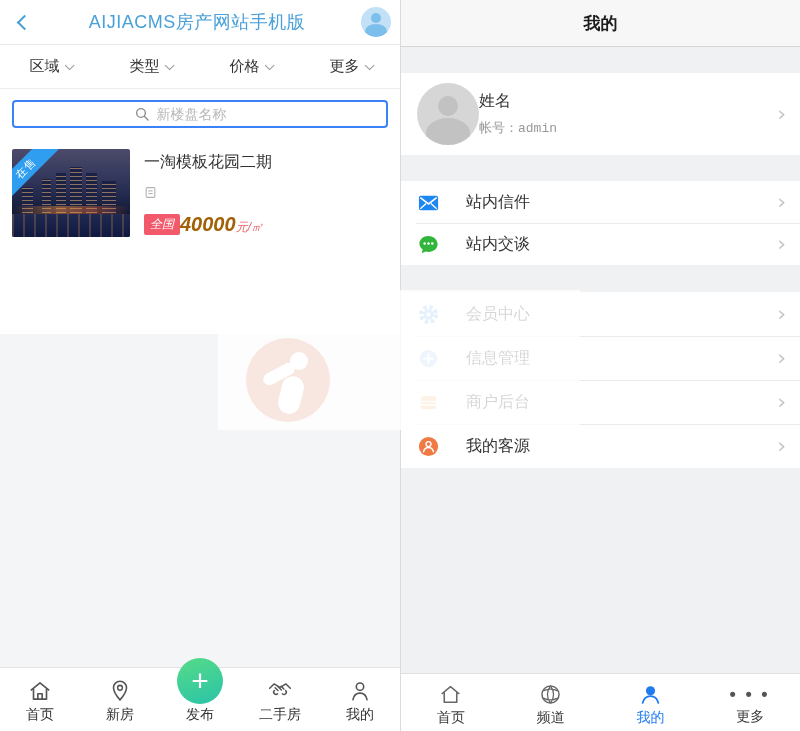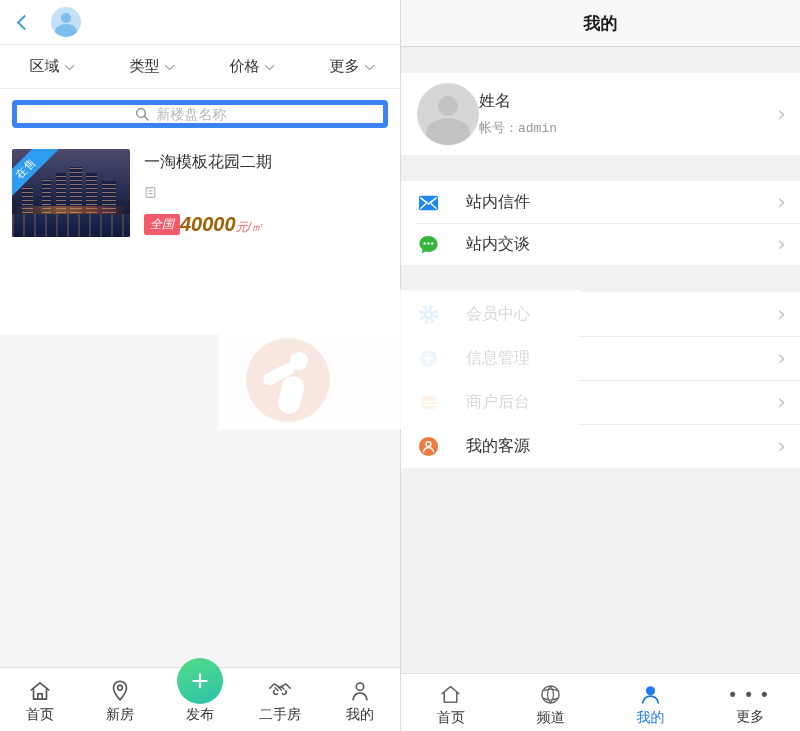--- a/index.html
+++ b/index.html
@@ -15,21 +15,21 @@
   .l-avatar-wrap { width:48px; display:flex; justify-content:center; }
   .l-avatar { width:30px; height:30px; border-radius:50%; background:#c3e1f6; position:relative; overflow:hidden; }
   .l-avatar .head { position:absolute; top:6px; left:10px; width:10px; height:10px; border-radius:50%; background:#7dbfec; }
   .l-avatar .body { position:absolute; top:17px; left:4px; width:22px; height:14px; border-radius:50% 50% 0 0; background:#7dbfec; }
 
   .filterbar { height:44px; display:flex; align-items:center; border-bottom:1px solid #ececec; background:#fff; }
   .filter-item { flex:1; text-align:center; font-size:15px; color:#333; cursor:pointer; }
   .f-caret { display:inline-block; width:7px; height:7px; border-right:1.4px solid #999; border-bottom:1.4px solid #999; transform:rotate(45deg) translateY(-3px); margin-left:4px; }
 
   .search-sec { padding:11px 12px 11px; background:#fff; }
-  .search-box { height:28px; border:5px solid #3b82f6; border-radius:4px; display:flex; align-items:center; justify-content:center; background:#fff; }
+  .search-box { height:28px; border:2px solid #3b82f6; border-radius:4px; display:flex; align-items:center; justify-content:center; background:#fff; }
   .search-box svg { margin-right:7px; }
   .search-input { border:none; outline:none; font-size:14px; color:#666; width:110px; background:transparent; }
   .search-input::placeholder { color:#b8b8b8; }
 
   .card { display:flex; padding:10px 12px; background:#fff; }
   .prop-img { width:118px; height:88px; position:relative; overflow:hidden; border-radius:2px; flex-shrink:0; cursor:pointer;
     background:linear-gradient(180deg,#4d4b6b 0%,#363a5e 28%,#232a4e 52%,#131936 72%,#0d1331 100%); }
   .bldg { position:absolute; background:#1b2144; background-image:repeating-linear-gradient(0deg, rgba(255,196,120,.5) 0 1px, transparent 1px 4px); }
   .b1 { left:10px; bottom:24px; width:11px; height:26px; }
   .b2 { left:30px; bottom:24px; width:9px; height:34px; }
@@ -96,20 +96,21 @@
 <body>
 
 <div id="stage">
 
   <div class="panel-left">
 
     <div class="l-header">
       <div class="back-btn">
         <span class="back-chevron"></span>
       </div>
+      <div class="l-title">AIJIACMS房产网站手机版</div>
       <div class="l-avatar-wrap">
         <div class="l-avatar">
             <div class="head"></div>
             <div class="body"></div>
           </div>
       </div>
     </div>
 
     <div class="filterbar">
       <div class="filter-item"><span>区域</span><span class="f-caret"></span></div>

